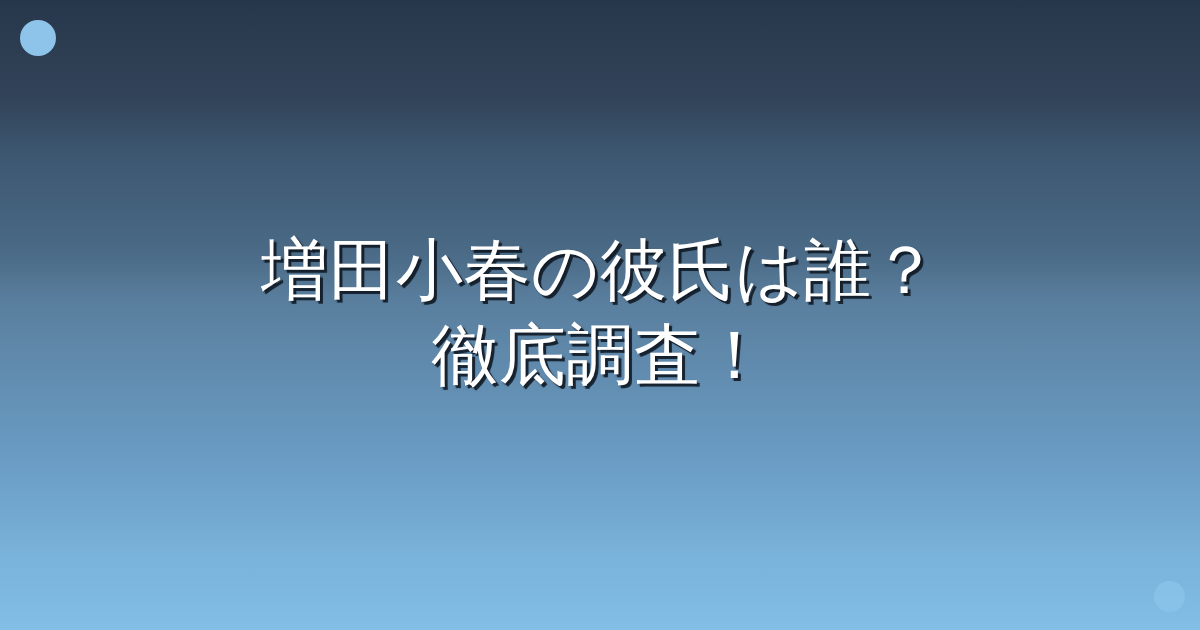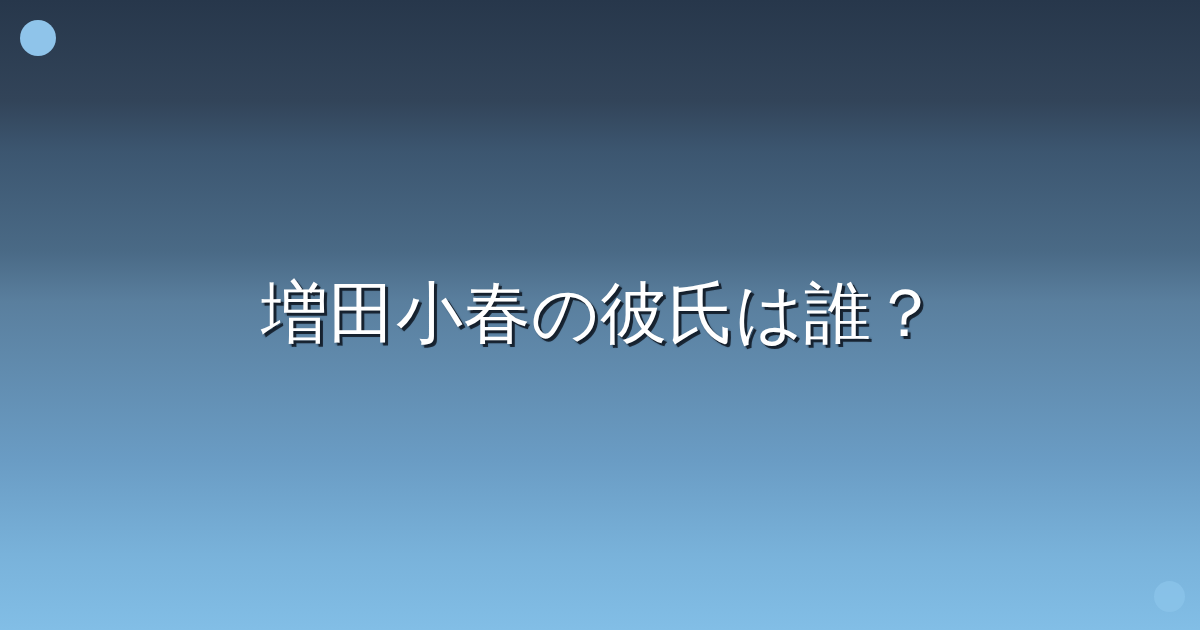--- a/index.html
+++ b/index.html
@@ -83,17 +83,18 @@
 </style>
 </head>
 <body>
 
 <div id="og-card">
 
   <span class="bokeh bokeh--top-left"></span>
 
   <div class="title-block">
     <span class="title-line">増田小春の彼氏は誰？</span>
+    <span class="title-line">徹底調査！</span>
   </div>
 
   <span class="bokeh bokeh--bottom-right"></span>
 
 </div>
 
 </body></html>

